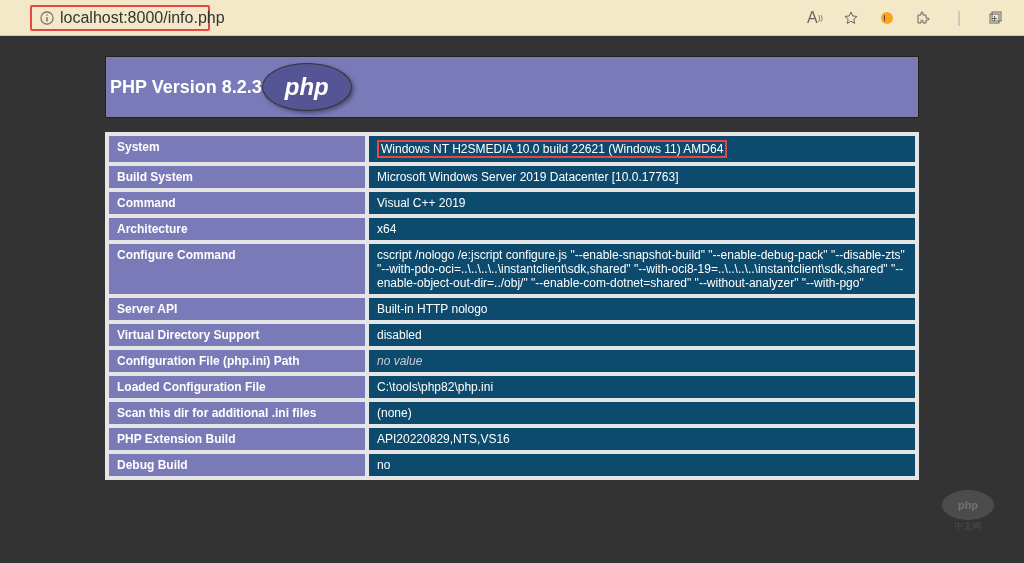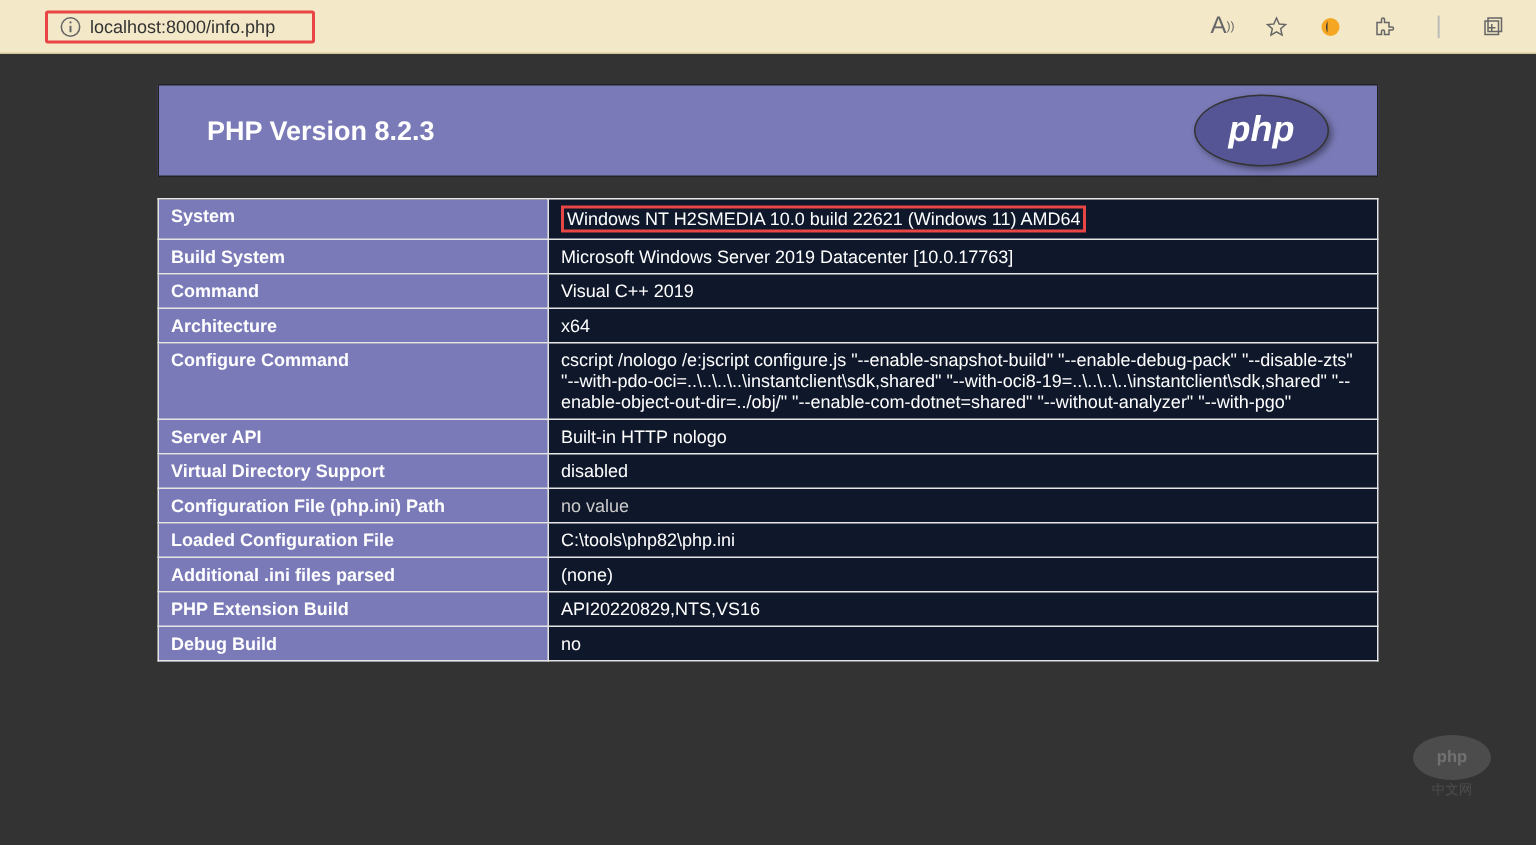--- a/index.html
+++ b/index.html
@@ -27,21 +27,21 @@
       margin-left: 20px;
       width: 180px;
     }
     .url-icon {
       width: 14px;
       height: 14px;
       margin-right: 6px;
       color: #666;
     }
     .url-text {
-      font-size: 12px;
+      font-size: 16px;
       color: #333;
     }
     .browser-icons {
       margin-left: auto;
       display: flex;
       gap: 18px;
       align-items: center;
       padding-right: 10px;
     }
     .browser-icon {
@@ -52,24 +52,23 @@
       align-items: center;
       justify-content: center;
     }
     .page-content {
       padding: 20px 105px;
       background: #333;
     }
     .php-header {
       background: #7a7ab8;
       border: 1px solid #222;
-      padding: 10px 32px;
-      display: flex;
-      align-items: center;
-      justify-content: space-between;
+      padding: 10px 4px;
+      display: flex;
+      align-items: center;
       height: 62px;
     }
     .php-title {
       color: #fff;
       font-size: 18px;
       font-weight: bold;
     }
     .php-logo {
       width: 90px;
       height: 48px;
@@ -84,35 +83,36 @@
       font-style: italic;
       box-shadow: 2px 2px 4px rgba(0,0,0,0.4);
       border: 1px solid #333;
     }
     .info-table {
       width: 100%;
       border-collapse: collapse;
       margin-top: 14px;
     }
     .info-table td {
-      border: 1px solid #e5e5e5;
+      border: 4px solid #e5e5e5;
       padding: 4px 8px;
       font-size: 12px;
       color: #fff;
       vertical-align: top;
     }
     .info-table td.label {
       background: #7a7ab8;
       width: 260px;
       font-weight: bold;
     }
     .info-table td.value {
-      background: #0f172a;
+      background: #0c4a6e;
     }
     .info-table td.value .novalue {
+      font-style: italic;
       color: #ccc;
     }
     .highlight-box {
       border: 2px solid #e84545;
       display: inline-block;
       padding: 0 2px;
     }
     .watermark {
       position: absolute;
       right: 30px;
@@ -219,21 +219,21 @@
         </tr>
         <tr>
           <td class="label">Configuration File (php.ini) Path</td>
           <td class="value"><span class="novalue">no value</span></td>
         </tr>
         <tr>
           <td class="label">Loaded Configuration File</td>
           <td class="value">C:\tools\php82\php.ini</td>
         </tr>
         <tr>
-          <td class="label">Additional .ini files parsed</td>
+          <td class="label">Scan this dir for additional .ini files</td>
           <td class="value">(none)</td>
         </tr>
         <tr>
           <td class="label">PHP Extension Build</td>
           <td class="value">API20220829,NTS,VS16</td>
         </tr>
         <tr>
           <td class="label">Debug Build</td>
           <td class="value">no</td>
         </tr>

